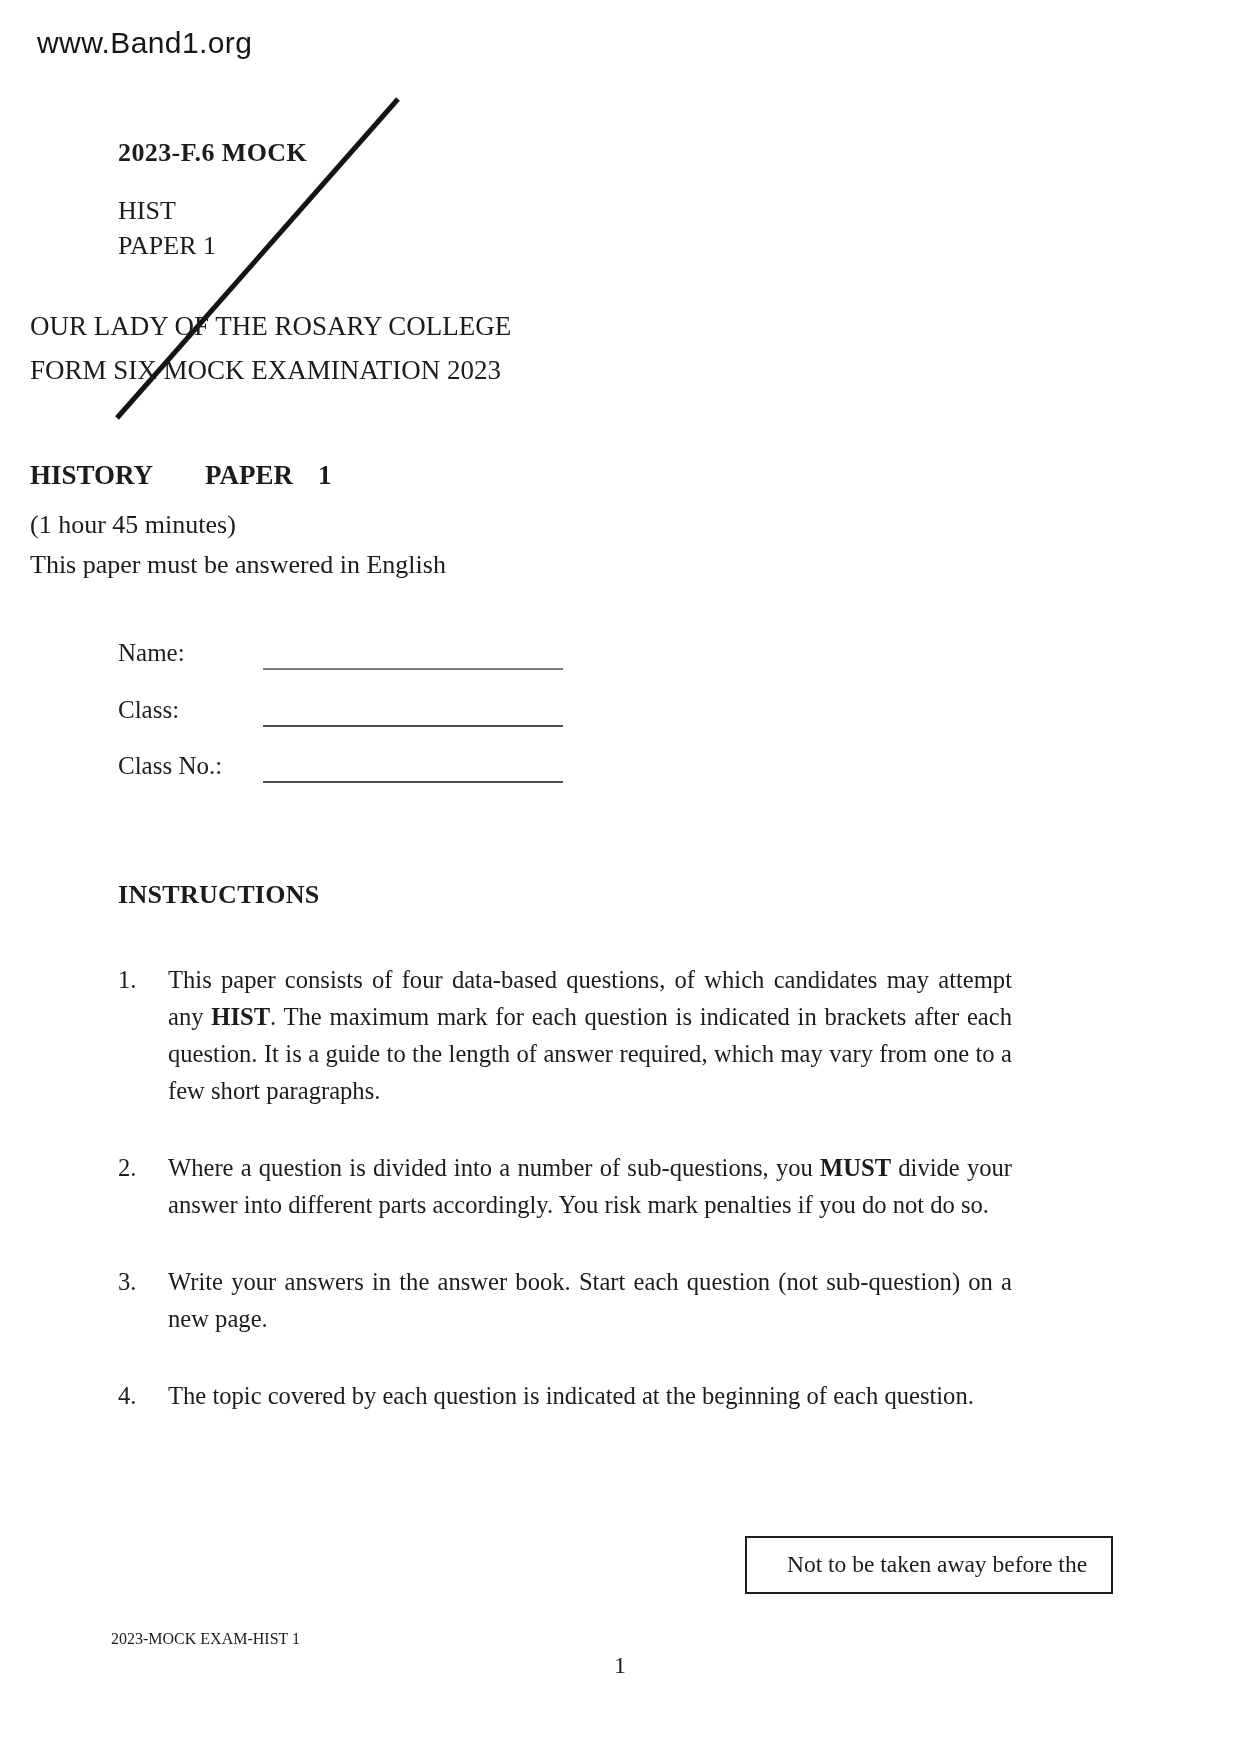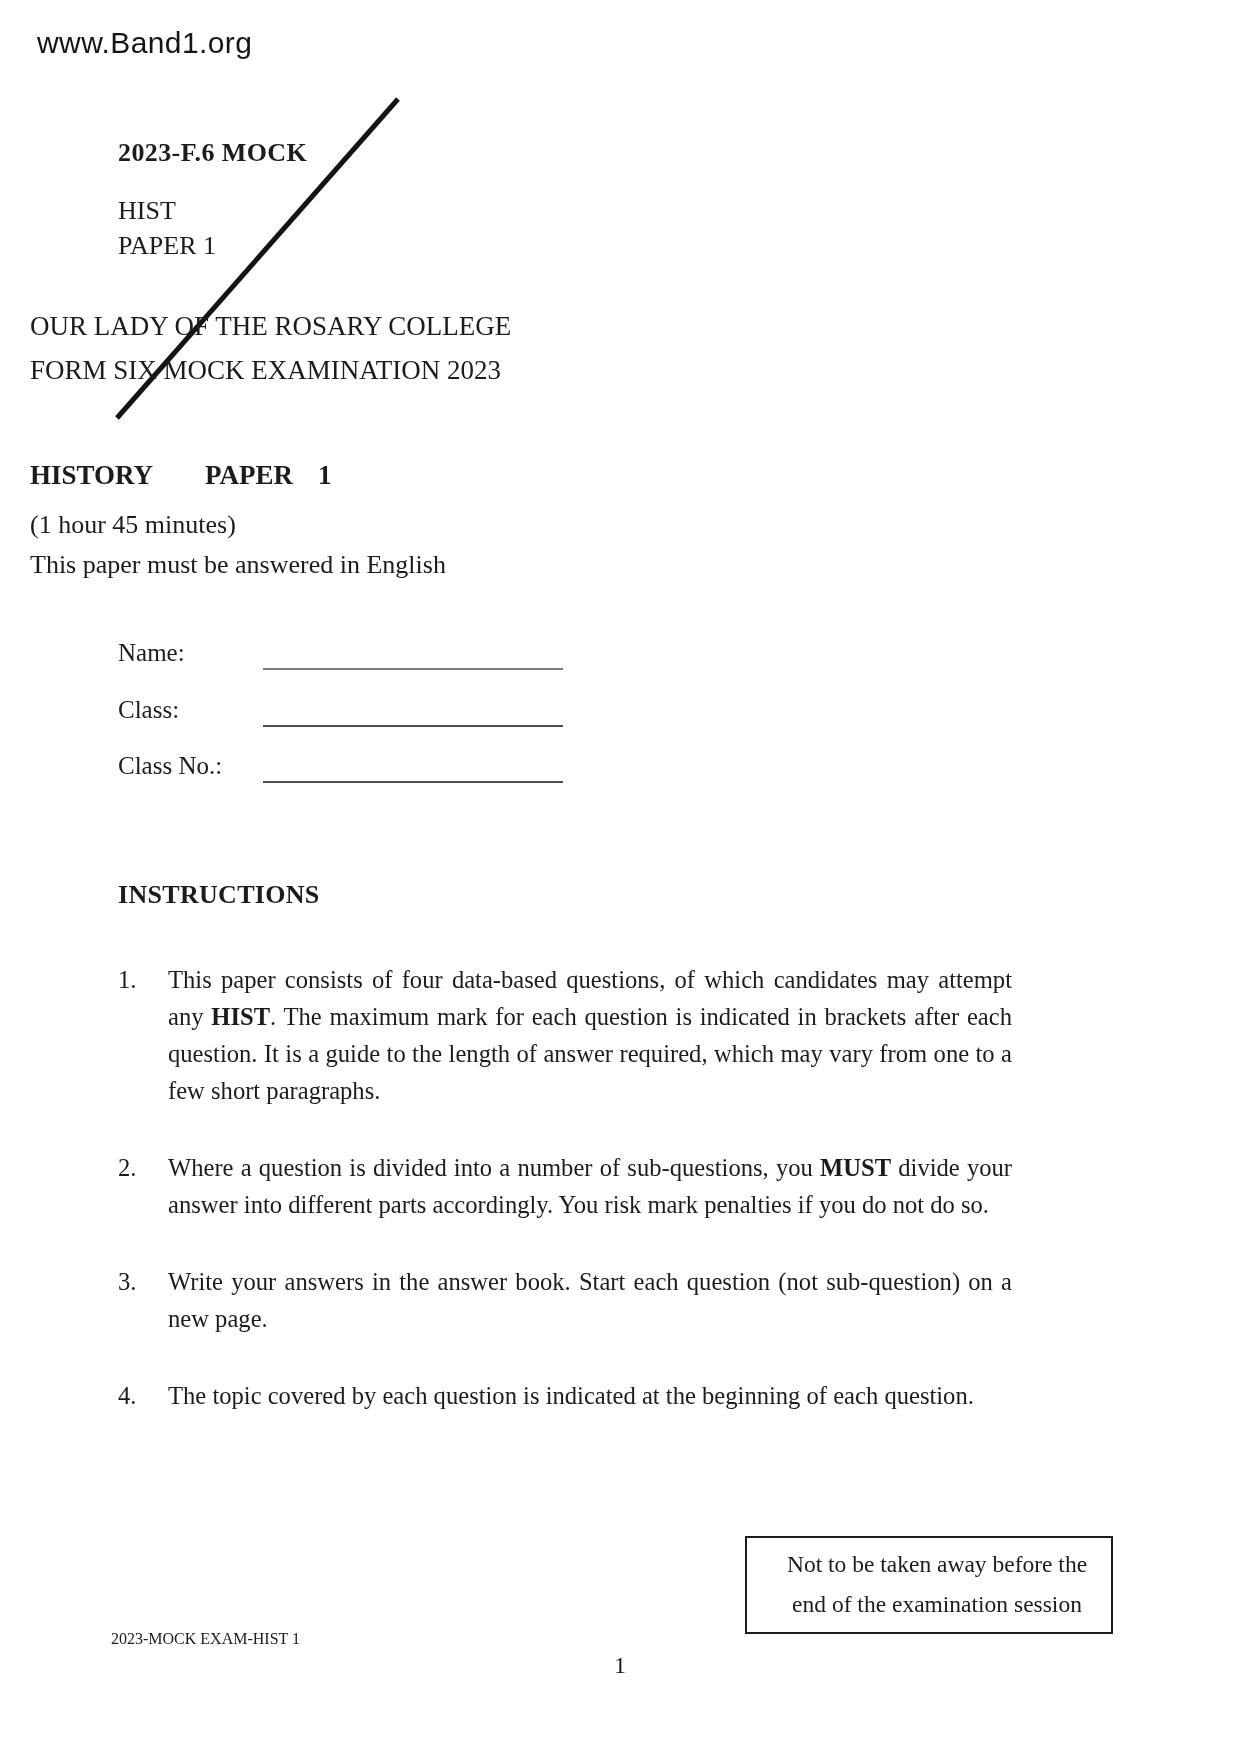--- a/index.html
+++ b/index.html
@@ -123,19 +123,18 @@
         <div class="ins-text"><span>Write your answers in the answer book. Start each question (not sub-question) on a new page.</span></div>
       </div>
       <div class="ins-item">
         <span class="ins-num">4.</span>
         <div class="ins-text"><span>The topic covered by each question is indicated at the beginning of each question.</span></div>
       </div>
     </div>
 
   <div class="abs" id="noticebox">
     <div>Not to be taken away before the</div>
-    <div>end of the examination session</div>
   </div>
 
   <div class="abs" id="doccode">2023-MOCK EXAM-HIST 1</div>
   <div class="abs" id="pagenum">1</div>
 
 </div>
 
 </body></html>

